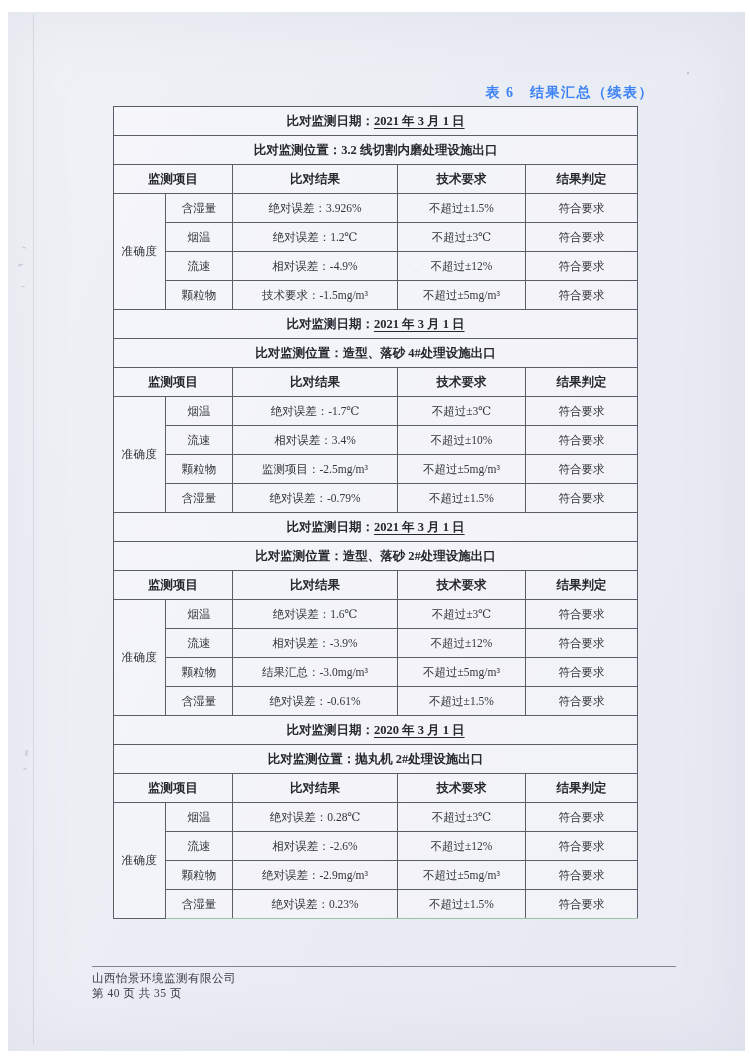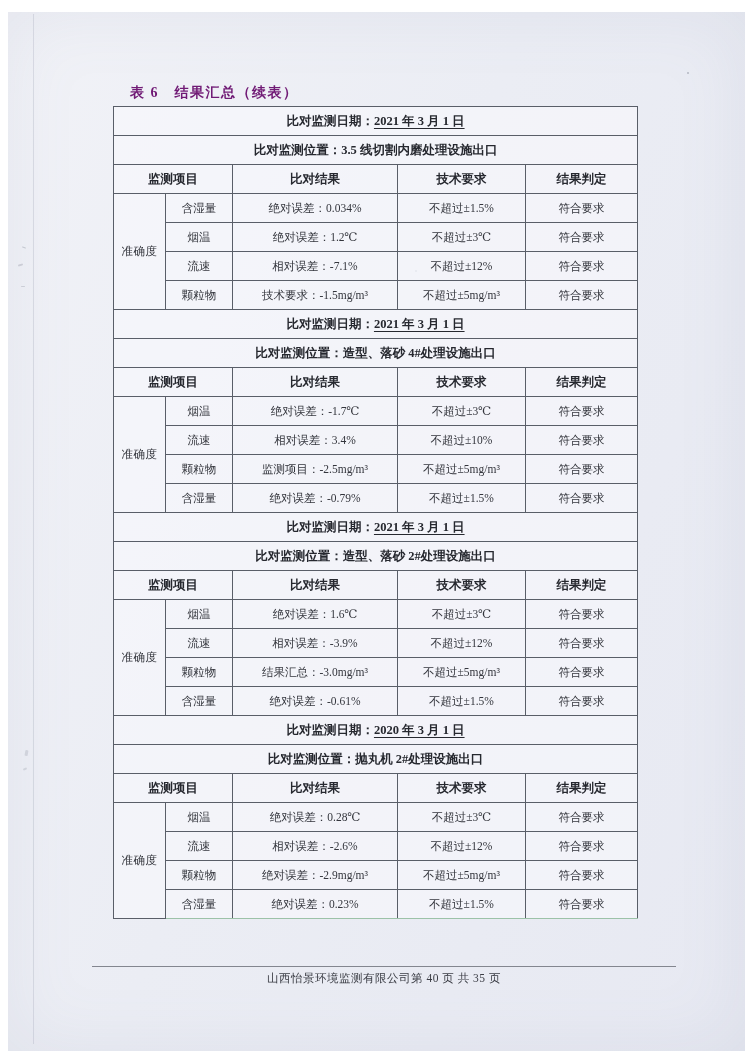--- a/index.html
+++ b/index.html
@@ -22,24 +22,24 @@
   .scan-fold {
     position: absolute;
     left: 33px; top: 14px;
     width: 1px; height: 1030px;
     background: rgba(150,156,175,0.26);
   }
   .speck { position: absolute; background: rgba(95,100,118,0.38); border-radius: 1px; }
   .doc-title {
     position: absolute;
     left: 130px; top: 84px; width: 524px;
-    text-align: left;
+    text-align: right;
     font-size: 14px; font-weight: bold;
     letter-spacing: 1.5px;
-    color: #701a75;
+    color: #3b82f6;
   }
   table.main-table {
     position: absolute;
     left: 113px; top: 106px;
     width: 524px;
     border-collapse: collapse;
     table-layout: fixed;
     background: rgba(250,250,253,0.55);
   }
   .main-table td {
@@ -71,20 +71,21 @@
   }
   .footer {
     position: absolute;
     left: 92px; top: 971px;
     width: 584px;
     display: flex;
     justify-content: center;
     font-size: 11.5px;
     color: #3a3c44;
     letter-spacing: 0.5px;
+    flex-direction: column;
   }
 </style>
 </head>
 <body>
 
 <div class="paper"></div>
 <div class="scan-fold"></div>
 
 <div class="speck" style="left:687px; top:72px; width:2px; height:2px;"></div>
 <div class="speck" style="left:22px; top:247px; width:4px; height:1px; transform:rotate(20deg); opacity:.7;"></div>
@@ -102,44 +103,44 @@
       <col style="width:67px">
       <col style="width:165px">
       <col style="width:128px">
       <col style="width:112px">
   </colgroup>
   <tbody id="table-body">
       <tr class="date-row">
         <td colspan="5"><span>比对监测日期：</span><span class="u">2021 年 3 月 1 日</span></td>
       </tr>
       <tr class="loc-row">
-        <td colspan="5"><span>比对监测位置：</span><span>3.5 线切割内磨处理设施出口</span></td>
-      </tr>
-      <tr class="head-row">
-        <td colspan="2">监测项目</td>
-        <td>比对结果</td>
-        <td>技术要求</td>
-        <td>结果判定</td>
-      </tr>
-      <tr class="data-row">
-        <td rowspan="4" class="group-cell">准确度</td>
-        <td>含湿量</td>
-        <td>绝对误差：0.034%</td>
+        <td colspan="5"><span>比对监测位置：</span><span>3.2 线切割内磨处理设施出口</span></td>
+      </tr>
+      <tr class="head-row">
+        <td colspan="2">监测项目</td>
+        <td>比对结果</td>
+        <td>技术要求</td>
+        <td>结果判定</td>
+      </tr>
+      <tr class="data-row">
+        <td rowspan="4" class="group-cell">准确度</td>
+        <td>含湿量</td>
+        <td>绝对误差：3.926%</td>
         <td>不超过±1.5%</td>
         <td>符合要求</td>
       </tr>
       <tr class="data-row">
         <td>烟温</td>
         <td>绝对误差：1.2℃</td>
         <td>不超过±3℃</td>
         <td>符合要求</td>
       </tr>
       <tr class="data-row">
         <td>流速</td>
-        <td>相对误差：-7.1%</td>
+        <td>相对误差：-4.9%</td>
         <td>不超过±12%</td>
         <td>符合要求</td>
       </tr>
       <tr class="data-row">
         <td>颗粒物</td>
         <td>技术要求：-1.5mg/m³</td>
         <td>不超过±5mg/m³</td>
         <td>符合要求</td>
       </tr>
       <tr class="date-row">

